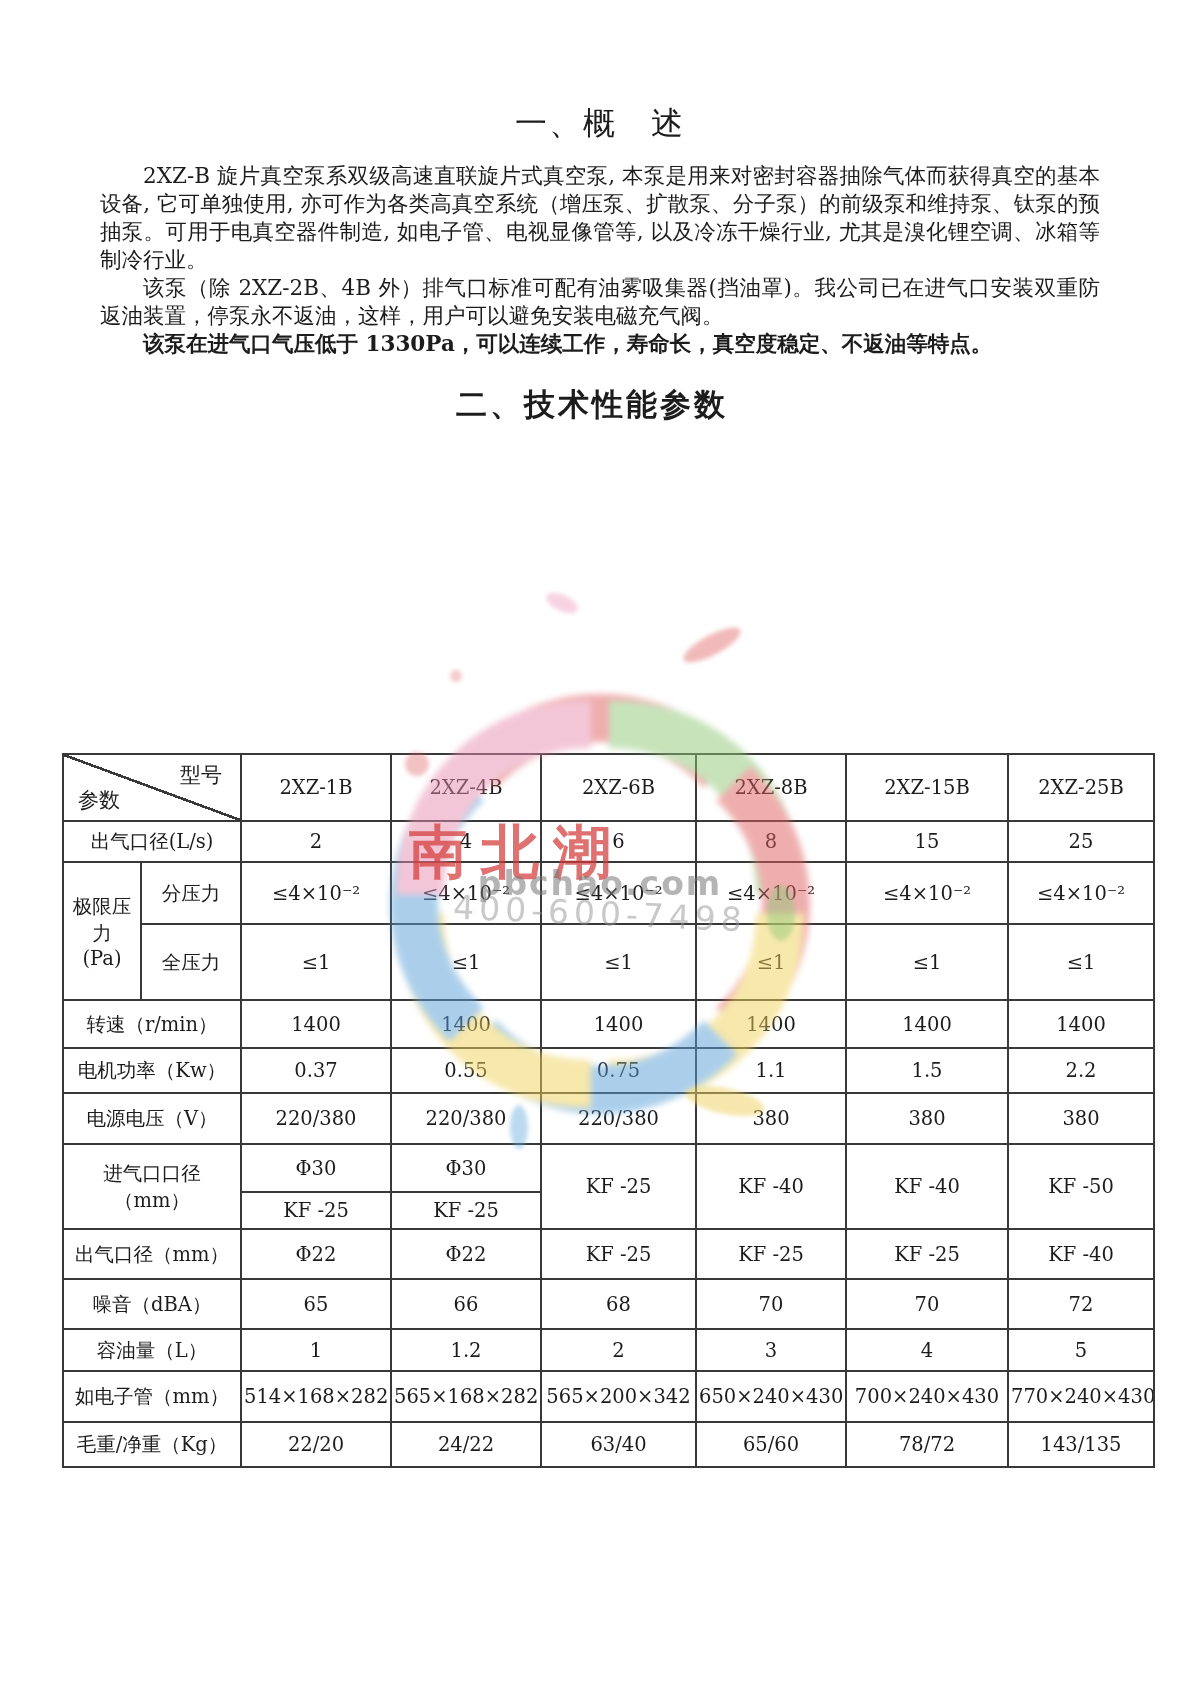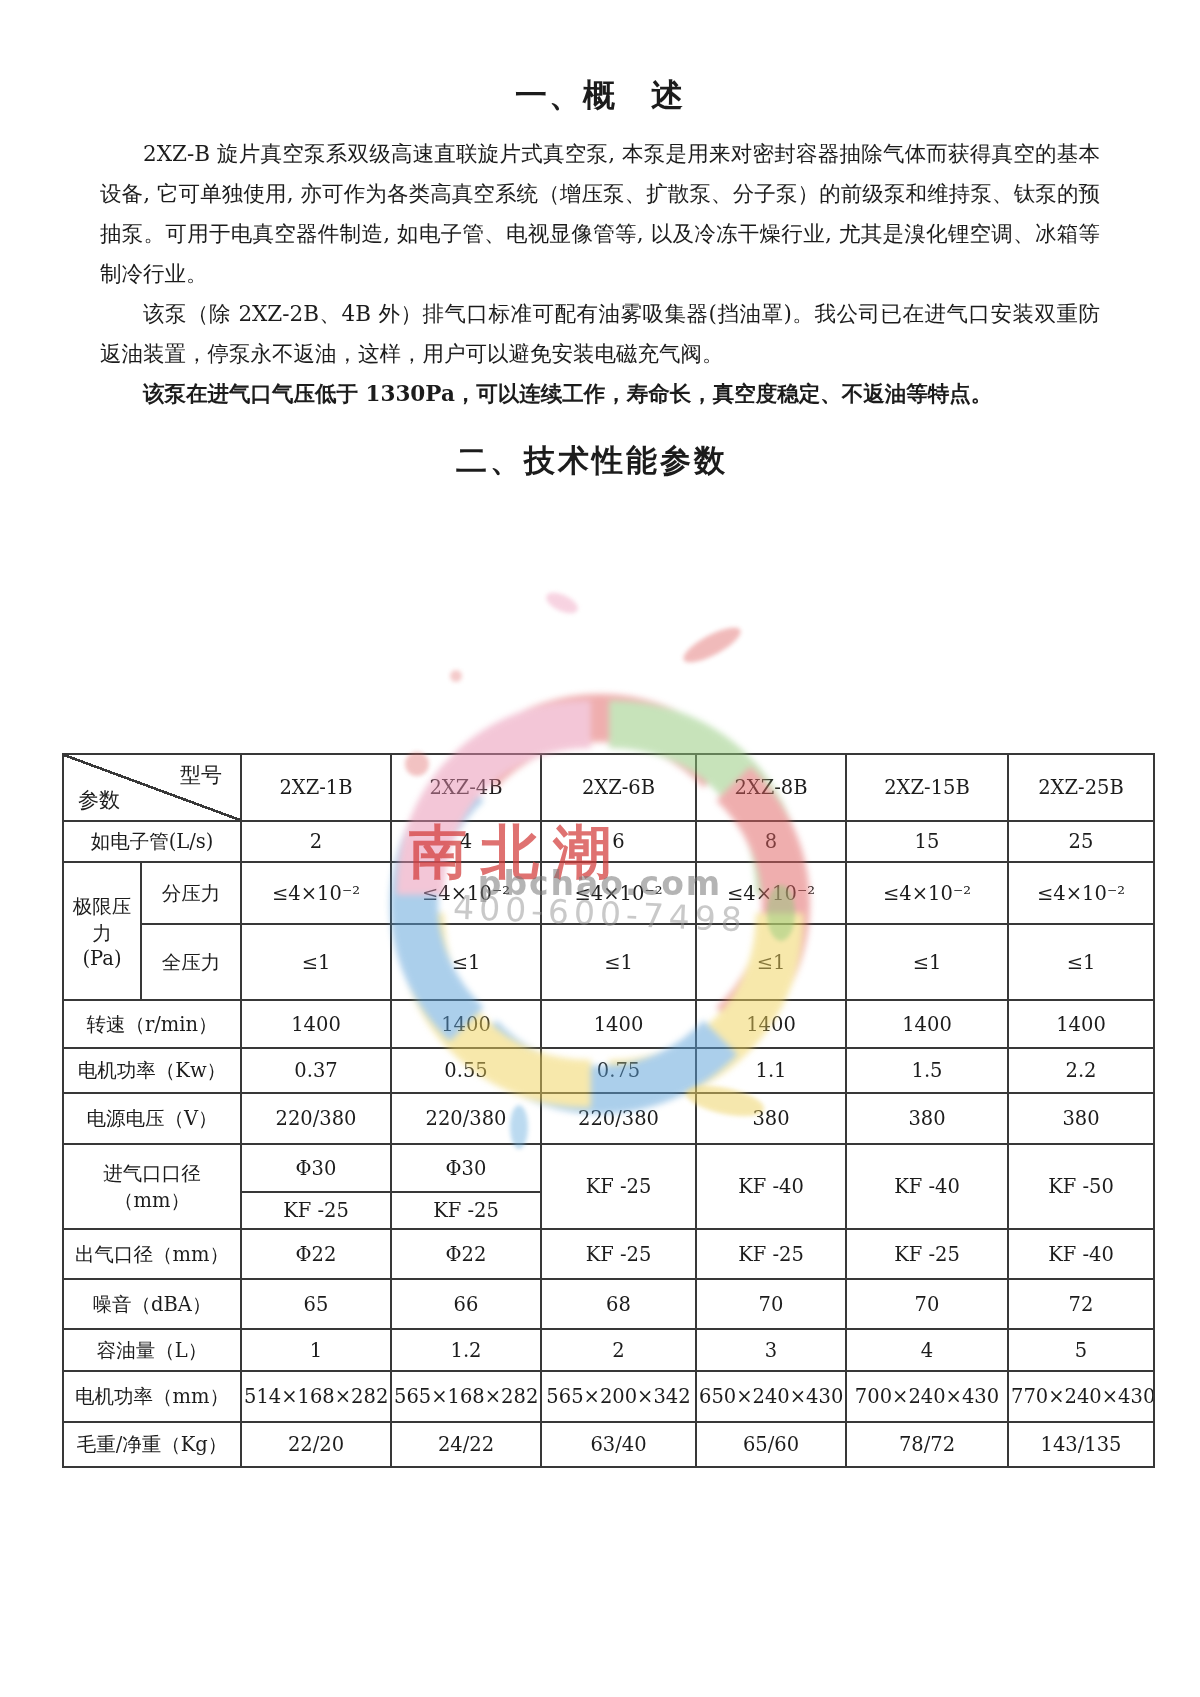--- a/index.html
+++ b/index.html
@@ -7,36 +7,36 @@
     position:relative;
     width:1200px;height:1697px;
     margin:0 auto;
     background:#ffffff;
     overflow:hidden;
     font-family:"DejaVu Serif","Liberation Serif",serif;
     color:#1c1c1c;
   }
   
   .h-title{
-    margin:0;padding-top:74px;
-    text-align:center;
-    font-size:32px;font-weight:bold;
+    margin:0;padding-top:102px;
+    text-align:center;
+    font-size:32px;font-weight:normal;
     letter-spacing:2px;
   }
   .h-title2{
     margin:26px 16px 0 0;
     text-align:center;
     font-size:31px;font-weight:bold;
     letter-spacing:3px;
   }
   .body-text{
     width:1000px;
     margin:16px auto 0 auto;
     font-size:21.5px;
-    line-height:40px;
+    line-height:28px;
     text-align:justify;
   }
   .body-text p{margin:0;text-indent:2em;}
   .body-text p.bold{font-weight:bold;}
   
   table.spec{
     position:absolute;
     left:62px;top:753px;
     width:1091px;
     border-collapse:collapse;
@@ -151,21 +151,21 @@
         <span class="diag-param">参数</span>
       </td>
       <td>2XZ-1B</td>
       <td>2XZ-4B</td>
       <td>2XZ-6B</td>
       <td>2XZ-8B</td>
       <td>2XZ-15B</td>
       <td>2XZ-25B</td>
     </tr>
     <tr style="height:41px">
-      <td class="lbl" colspan="2">如电子管(L/s)</td>
+      <td class="lbl" colspan="2">出气口径(L/s)</td>
       <td>2</td>
       <td>4</td>
       <td>6</td>
       <td>8</td>
       <td>15</td>
       <td>25</td>
     </tr>
     <tr style="height:62px">
       <td class="lbl" rowspan="2">
         <div>极限压力</div>
@@ -249,21 +249,21 @@
     <tr style="height:42px">
       <td class="lbl" colspan="2">容油量（L）</td>
       <td>1</td>
       <td>1.2</td>
       <td>2</td>
       <td>3</td>
       <td>4</td>
       <td>5</td>
     </tr>
     <tr style="height:51px">
-      <td class="lbl" colspan="2">电机功率（mm）</td>
+      <td class="lbl" colspan="2">如电子管（mm）</td>
       <td>514×168×282</td>
       <td>565×168×282</td>
       <td>565×200×342</td>
       <td>650×240×430</td>
       <td>700×240×430</td>
       <td>770×240×430</td>
     </tr>
     <tr style="height:45px">
       <td class="lbl" colspan="2">毛重/净重（Kg）</td>
       <td>22/20</td>

